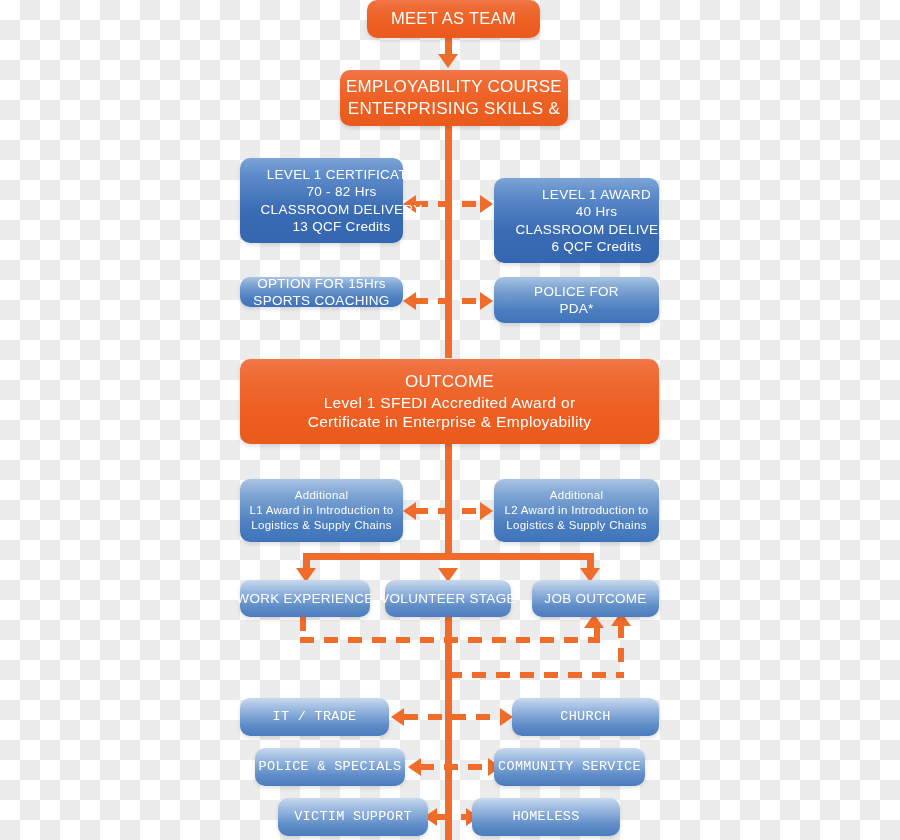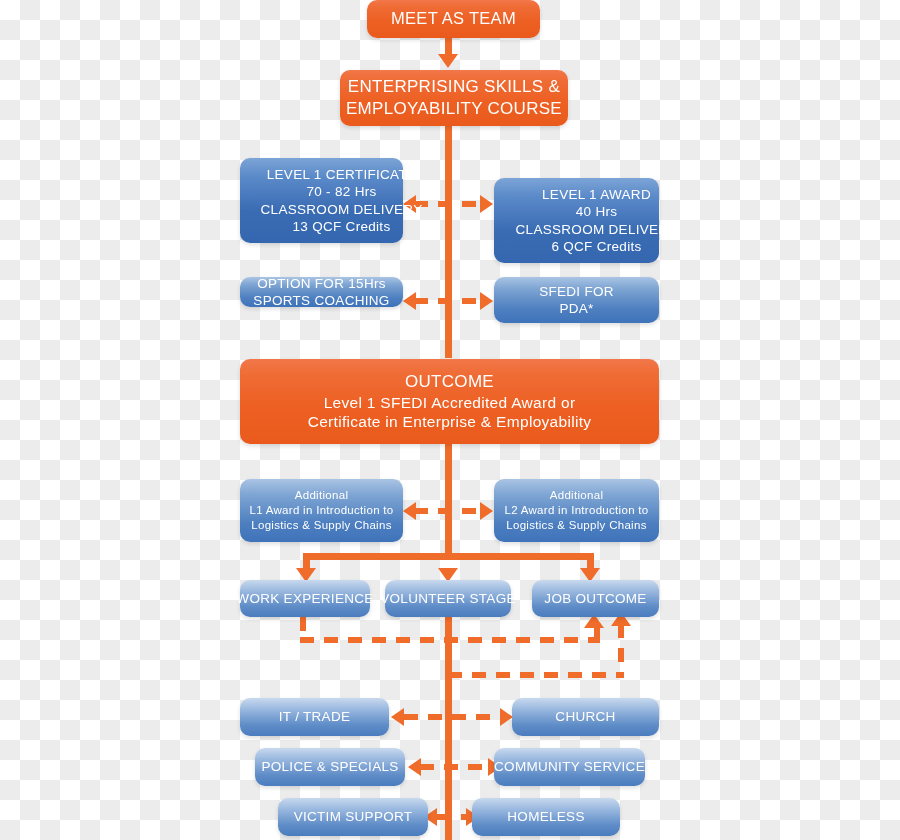--- a/index.html
+++ b/index.html
@@ -122,21 +122,21 @@
   
   .t-meet      { font-size: 16.5px; }
   .t-course    { font-size: 17px; }
   .t-level     { font-size: 13.5px; padding-left: 40px; }
   .t-level .ln:first-child { font-size: 13.5px; }
   .t-option    { font-size: 13.5px; }
   .t-outcome-h { font-size: 17px; }
   .t-outcome   { font-size: 15.5px; }
   .t-add       { font-size: 11.5px; }
   .t-stage     { font-size: 13.5px; }
-  .t-path      { font-size: 13.5px; }
+  .t-path      { font-size: 13.5px; font-family: Liberation Mono, monospace; }
 </style>
 </head>
 <body>
 
 <div id="canvas">
 
   <div class="vline" style="left:445px; top:38px; height:24px;"></div>
   <div class="arrow-down" style="left:438px; top:54px;"></div>
 
   <div class="vline" style="left:445px; top:126px; height:232px;"></div>
@@ -181,22 +181,22 @@
 
   <div class="dash-h" style="left:437px; top:814px; width:30px;"></div>
   <div class="arrow-left" style="left:424px; top:808px;"></div>
   <div class="arrow-right" style="left:466px; top:808px;"></div>
 
   <div class="box orange t-meet" style="left:367px; top:0px; width:173px; height:38px;">
     <span class="ln">MEET AS TEAM</span>
   </div>
 
   <div class="box orange t-course" style="left:340px; top:70px; width:228px; height:56px;">
+    <span class="ln">EMPLOYABILITY COURSE</span>
     <span class="ln">ENTERPRISING SKILLS &amp;</span>
-    <span class="ln">EMPLOYABILITY COURSE</span>
   </div>
 
   <div class="box blue-dark t-level" style="left:240px; top:158px; width:163px; height:85px;">
     <span class="ln">LEVEL 1 CERTIFICATE</span>
     <span class="ln">70 - 82 Hrs</span>
     <span class="ln">CLASSROOM DELIVERY</span>
     <span class="ln">13 QCF Credits</span>
   </div>
 
   <div class="box blue-dark t-level" style="left:494px; top:158px; width:165px; height:85px;margin-top:20px;">
@@ -205,21 +205,21 @@
     <span class="ln">CLASSROOM DELIVERY</span>
     <span class="ln">6 QCF Credits</span>
   </div>
 
   <div class="box blue-mid t-option" style="left:240px; top:277px; width:163px; height:30px;">
     <span class="ln">OPTION FOR 15Hrs</span>
     <span class="ln">SPORTS COACHING</span>
   </div>
 
   <div class="box blue-mid t-option" style="left:494px; top:277px; width:165px; height:46px;">
-    <span class="ln">SFEDI FOR</span>
+    <span class="ln">POLICE FOR</span>
     <span class="ln">PDA*</span>
   </div>
 
   <div class="box orange" style="left:240px; top:359px; width:419px; height:85px;">
     <span class="ln t-outcome-h">OUTCOME</span>
     <span class="ln t-outcome">Level 1 SFEDI Accredited Award or</span>
     <span class="ln t-outcome">Certificate in Enterprise &amp; Employability</span>
   </div>
 
   <div class="box blue-mid t-add" style="left:240px; top:479px; width:163px; height:63px;">

